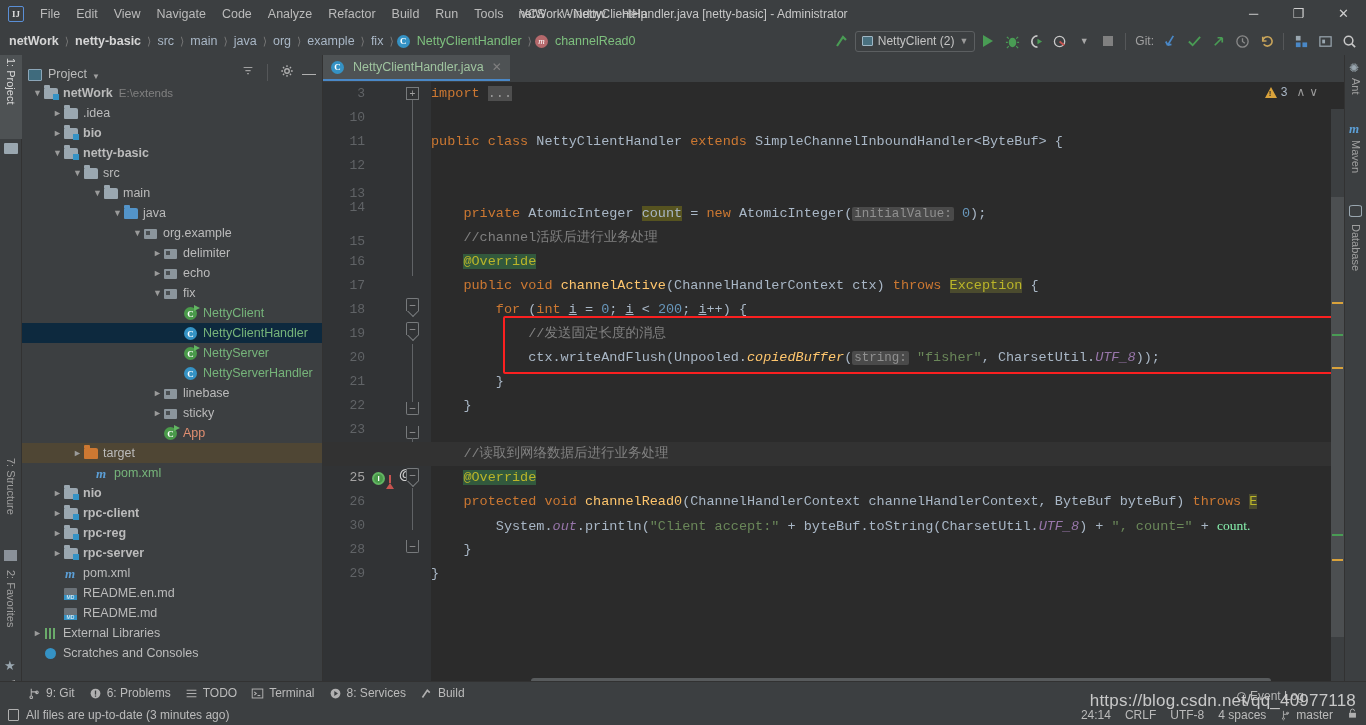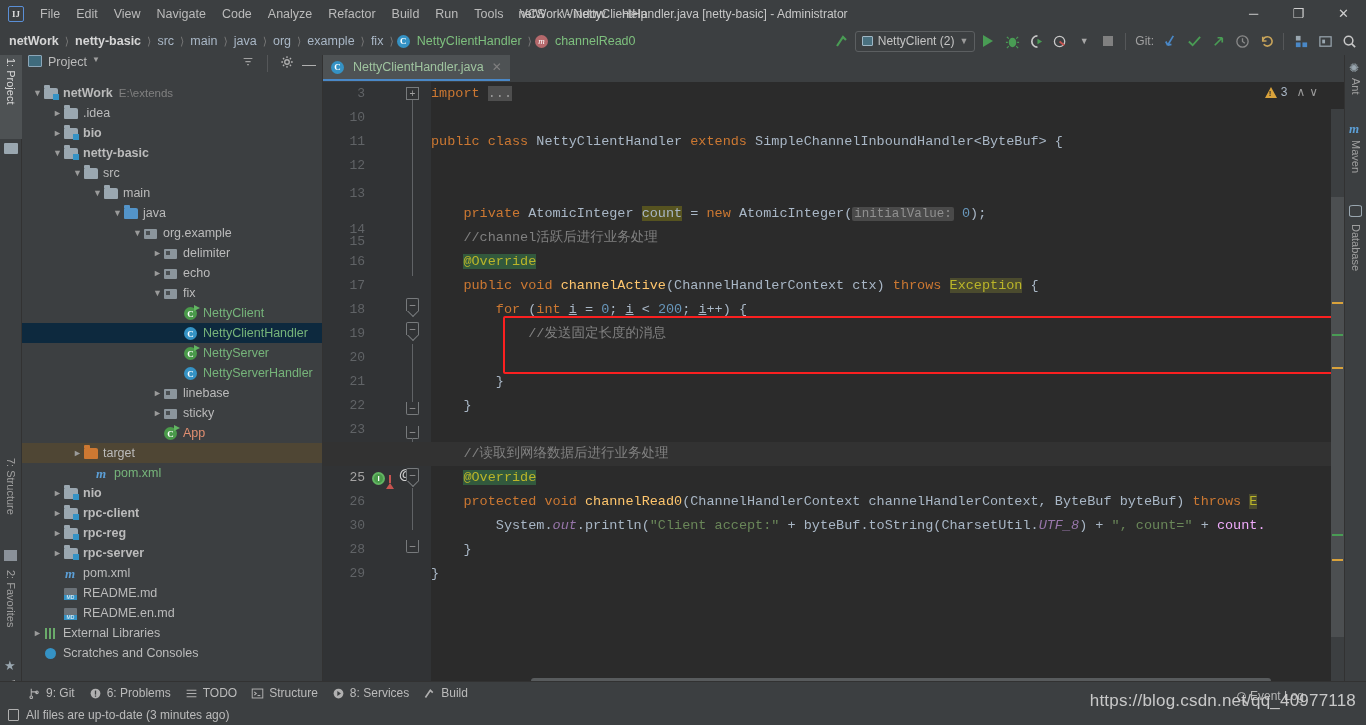--- a/index.html
+++ b/index.html
@@ -108,21 +108,21 @@
     position: absolute; top: 55px; right: 0; width: 22px; height: 632px;
     background: #3c3f41; border-left: 1px solid #323232;
   }
 
   
   .projpanel {
     position: absolute; top: 55px; left: 22px; width: 301px; height: 632px;
     background: #3c3f41; border-right: 1px solid #323232;
   }
   .proj-header {
-    height: 26px; display: flex; align-items: flex-start; padding: 0 6px;
+    height: 26px; display: flex; align-items: flex-end; padding: 0 6px;
     color: #bbbbbb; font-size: 12.5px;
   }
   .proj-header .ph-icon {
     width: 14px; height: 12px; border: 1.5px solid #8ca6b8;
     background: #3f6b7d; margin-right: 6px; border-radius: 1px;
   }
   .ph-actions { margin-left: auto; display: flex; align-items: center; gap: 8px; }
   .tree {
     position: absolute; top: 26px; left: 0; right: 0; bottom: 0;
     overflow: hidden; padding-top: 2px;
@@ -234,21 +234,21 @@
   .lnum.cur { color: #a4a3a3; }
   .curline { position: absolute; left: 0; right: 0; height: 24px; background: #323232; }
 
   
   .kw { color: #cc7832; }
   .fn { color: #ffc66d; }
   .str { color: #6a8759; }
   .num { color: #6897bb; }
   .cmt { color: #808080; }
   .ann { color: #bbb529; }
-  .fld { color: #f0abfc; }
+  .fld { color: #86efac; font-family: Liberation Serif, serif; }
   .fld-i { color: #9876aa; font-style: italic; }
   .pln { color: #a9b7c6; }
   .hint {
     background: #4a4a4a; color: #909090; border-radius: 2px;
     padding: 0 2px; font-size: 12.5px;
   }
   .hl-ident { background: #565320; }
   .hl-soft { background: #4b4b2e; }
   .hl-use { background: #32593d; }
   .hl-fold { background: #4e4e4e; color: #9a9a9a; }
@@ -726,27 +726,27 @@
       <div class="node" style="padding-left:41px">
         <span class="ic">
             <span class="mico">m</span>
           </span>
         <span class="nlabel">pom.xml</span>
       </div>
       <div class="node" style="padding-left:41px">
         <span class="ic">
             <span class="mdico"></span>
           </span>
+        <span class="nlabel">README.en.md</span>
+      </div>
+      <div class="node" style="padding-left:41px">
+        <span class="ic">
+            <span class="mdico"></span>
+          </span>
         <span class="nlabel">README.md</span>
-      </div>
-      <div class="node" style="padding-left:41px">
-        <span class="ic">
-            <span class="mdico"></span>
-          </span>
-        <span class="nlabel">README.en.md</span>
       </div>
       <div class="node" style="padding-left:10px">
         <span class="arrow">►</span>
         <span class="ic">
             <span class="libico"></span>
           </span>
         <span class="nlabel">External Libraries</span>
       </div>
       <div class="node" style="padding-left:21px">
         <span class="ic">
@@ -775,21 +775,21 @@
 
     <div class="codearea">
 
       <div class="gutter">
 
         <div class="lnum" style="top:0px">3</div>
         <div class="lnum" style="top:24px">10</div>
         <div class="lnum" style="top:48px">11</div>
         <div class="lnum" style="top:72px">12</div>
         <div class="lnum" style="top:100px">13</div>
-        <div class="lnum" style="top:136px">14</div>
+        <div class="lnum" style="top:114px">14</div>
         <div class="lnum" style="top:148px">15</div>
         <div class="lnum" style="top:168px">16</div>
         <div class="lnum" style="top:192px">17</div>
         <div class="lnum" style="top:216px">18</div>
         <div class="lnum" style="top:240px">19</div>
         <div class="lnum" style="top:264px">20</div>
         <div class="lnum" style="top:288px">21</div>
         <div class="lnum" style="top:312px">22</div>
         <div class="lnum" style="top:336px">23</div>
         <div class="lnum cur" style="top:360px">24</div>
@@ -839,20 +839,21 @@
         <div class="curline" style="top:360px;left:-108px;width:108px;background:#323232"></div>
 
         <div class="ln" style="top:0px;left:0px"><span class="kw">import </span><span class="hl-fold">...</span></div>
         <div class="ln" style="top:48px;left:0px"><span class="kw">public </span><span class="kw">class </span><span class="pln">NettyClientHandler </span><span class="kw">extends </span><span class="pln">SimpleChannelInboundHandler&lt;ByteBuf&gt; {</span></div>
         <div class="ln" style="top:120px;left:0px"><span class="kw">    private </span><span class="pln">AtomicInteger </span><span class="hl-ident pln">count</span><span class="pln"> = </span><span class="kw">new </span><span class="pln">AtomicInteger(</span><span class="hint">initialValue:</span><span class="pln"> </span><span class="num">0</span><span class="pln">);</span></div>
         <div class="ln" style="top:144px;left:0px"><span class="cmt">    //channel活跃后进行业务处理</span></div>
         <div class="ln" style="top:168px;left:0px"><span class="pln">    </span><span class="ann hl-use">@Override</span></div>
         <div class="ln" style="top:192px;left:0px"><span class="kw">    public </span><span class="kw">void </span><span class="fn">channelActive</span><span class="pln">(ChannelHandlerContext ctx) </span><span class="kw">throws </span><span class="hl-soft ann">Exception</span><span class="pln"> {</span></div>
         <div class="ln" style="top:216px;left:0px"><span class="kw">        for </span><span class="pln">(</span><span class="kw">int </span><span class="pln" style="text-decoration:underline">i</span><span class="pln"> = </span><span class="num">0</span><span class="pln">; </span><span class="pln" style="text-decoration:underline">i</span><span class="pln"> &lt; </span><span class="num">200</span><span class="pln">; </span><span class="pln" style="text-decoration:underline">i</span><span class="pln">++) {</span></div>
         <div class="ln" style="top:240px;left:0px"><span class="cmt">            //发送固定长度的消息</span></div>
+        <div class="ln" style="top:264px;left:0px"><span class="pln">            ctx.writeAndFlush(Unpooled.</span><span class="fn" style="font-style:italic">copiedBuffer</span><span class="pln">(</span><span class="hint">string:</span><span class="pln"> </span><span class="str">"fisher"</span><span class="pln">, CharsetUtil.</span><span class="fld-i">UTF_8</span><span class="pln">));</span></div>
         <div class="ln" style="top:288px;left:0px"><span class="pln">        }</span></div>
         <div class="ln" style="top:312px;left:0px"><span class="pln">    }</span></div>
         <div class="ln" style="top:360px;left:0px"><span class="cmt">    //读取到网络数据后进行业务处理</span></div>
         <div class="ln" style="top:384px;left:0px"><span class="pln">    </span><span class="ann hl-use">@Override</span></div>
         <div class="ln" style="top:408px;left:0px"><span class="kw">    protected </span><span class="kw">void </span><span class="fn">channelRead0</span><span class="pln">(ChannelHandlerContext channelHandlerContext, ByteBuf byteBuf) </span><span class="kw">throws </span><span class="hl-soft ann">E</span></div>
         <div class="ln" style="top:432px;left:0px"><span class="pln">        System.</span><span class="fld-i">out</span><span class="pln">.println(</span><span class="str">"Client accept:"</span><span class="pln"> + byteBuf.toString(CharsetUtil.</span><span class="fld-i">UTF_8</span><span class="pln">) + </span><span class="str">", count="</span><span class="pln"> + </span><span class="fld">count.</span></div>
         <div class="ln" style="top:456px;left:0px"><span class="pln">    }</span></div>
         <div class="ln" style="top:480px;left:0px"><span class="pln">}</span></div>
 
         <div class="redbox" style="top:234px;left:72px;width:839px;height:58px"></div>
@@ -891,40 +892,58 @@
           <path d="M2 4 H14 M2 8 H14 M2 12 H14" stroke="#b0b0b0" stroke-width="1.5"></path>
         </svg>
       <span>TODO</span>
     </div>
     <div class="btab">
       <svg width="13" height="13" viewBox="0 0 16 16">
           <rect x="1.5" y="2.5" width="13" height="11" stroke="#b0b0b0" stroke-width="1.2" fill="none"></rect>
           <path d="M4 6 L6.5 8 L4 10" stroke="#b0b0b0" stroke-width="1.3" fill="none"></path>
           <path d="M8 10.5 H11.5" stroke="#b0b0b0" stroke-width="1.3"></path>
         </svg>
-      <span>Structure</span>
+      <span>Terminal</span>
     </div>
     <div class="btab">
       <svg width="13" height="13" viewBox="0 0 16 16">
           <circle cx="8" cy="8" r="6" fill="#b0b0b0"></circle>
           <path d="M6.5 5 L11 8 L6.5 11 Z" fill="#3c3f41"></path>
         </svg>
       <span>8: Services</span>
     </div>
     <div class="btab">
       <svg width="13" height="13" viewBox="0 0 16 16">
           <path d="M3 13 L9 4 L12 7" stroke="#b0b0b0" stroke-width="2" fill="none"></path>
         </svg>
       <span>Build</span>
     </div>
   </div>
 
   <div class="statusbar">
     <span style="display:inline-block;width:11px;height:12px;border:1.4px solid #b0b0b0;border-radius:1px;margin-right:7px"></span>
     <span>All files are up-to-date (3 minutes ago)</span>
+    <span class="status-right">
+      <span>24:14</span>
+      <span>CRLF</span>
+      <span>UTF-8</span>
+      <span>4 spaces</span>
+      <span style="display:flex;align-items:center;gap:5px">
+        <svg width="11" height="12" viewBox="0 0 16 16">
+            <path d="M5 2 V12 M5 12 a1.4 1.4 0 1 0 .01 0 M11 4 a1.4 1.4 0 1 0 .01 0 M5 7 H9 a2 2 0 0 0 2-2" stroke="#b0b0b0" stroke-width="1.3" fill="none"></path>
+          </svg>
+        <span>master</span>
+      </span>
+      <span>
+        <svg width="11" height="13" viewBox="0 0 16 16">
+            <rect x="3" y="7" width="10" height="7" fill="#b0b0b0"></rect>
+            <path d="M5 7 V4.6 a3 3 0 0 1 6 0" stroke="#b0b0b0" stroke-width="1.4" fill="none"></path>
+          </svg>
+      </span>
+    </span>
   </div>
 
   <div class="eventlog">
     <span class="mag"></span>
     <span>Event Log</span>
   </div>
 
   <div class="watermark">https://blog.csdn.net/qq_40977118</div>
 
 </div>

